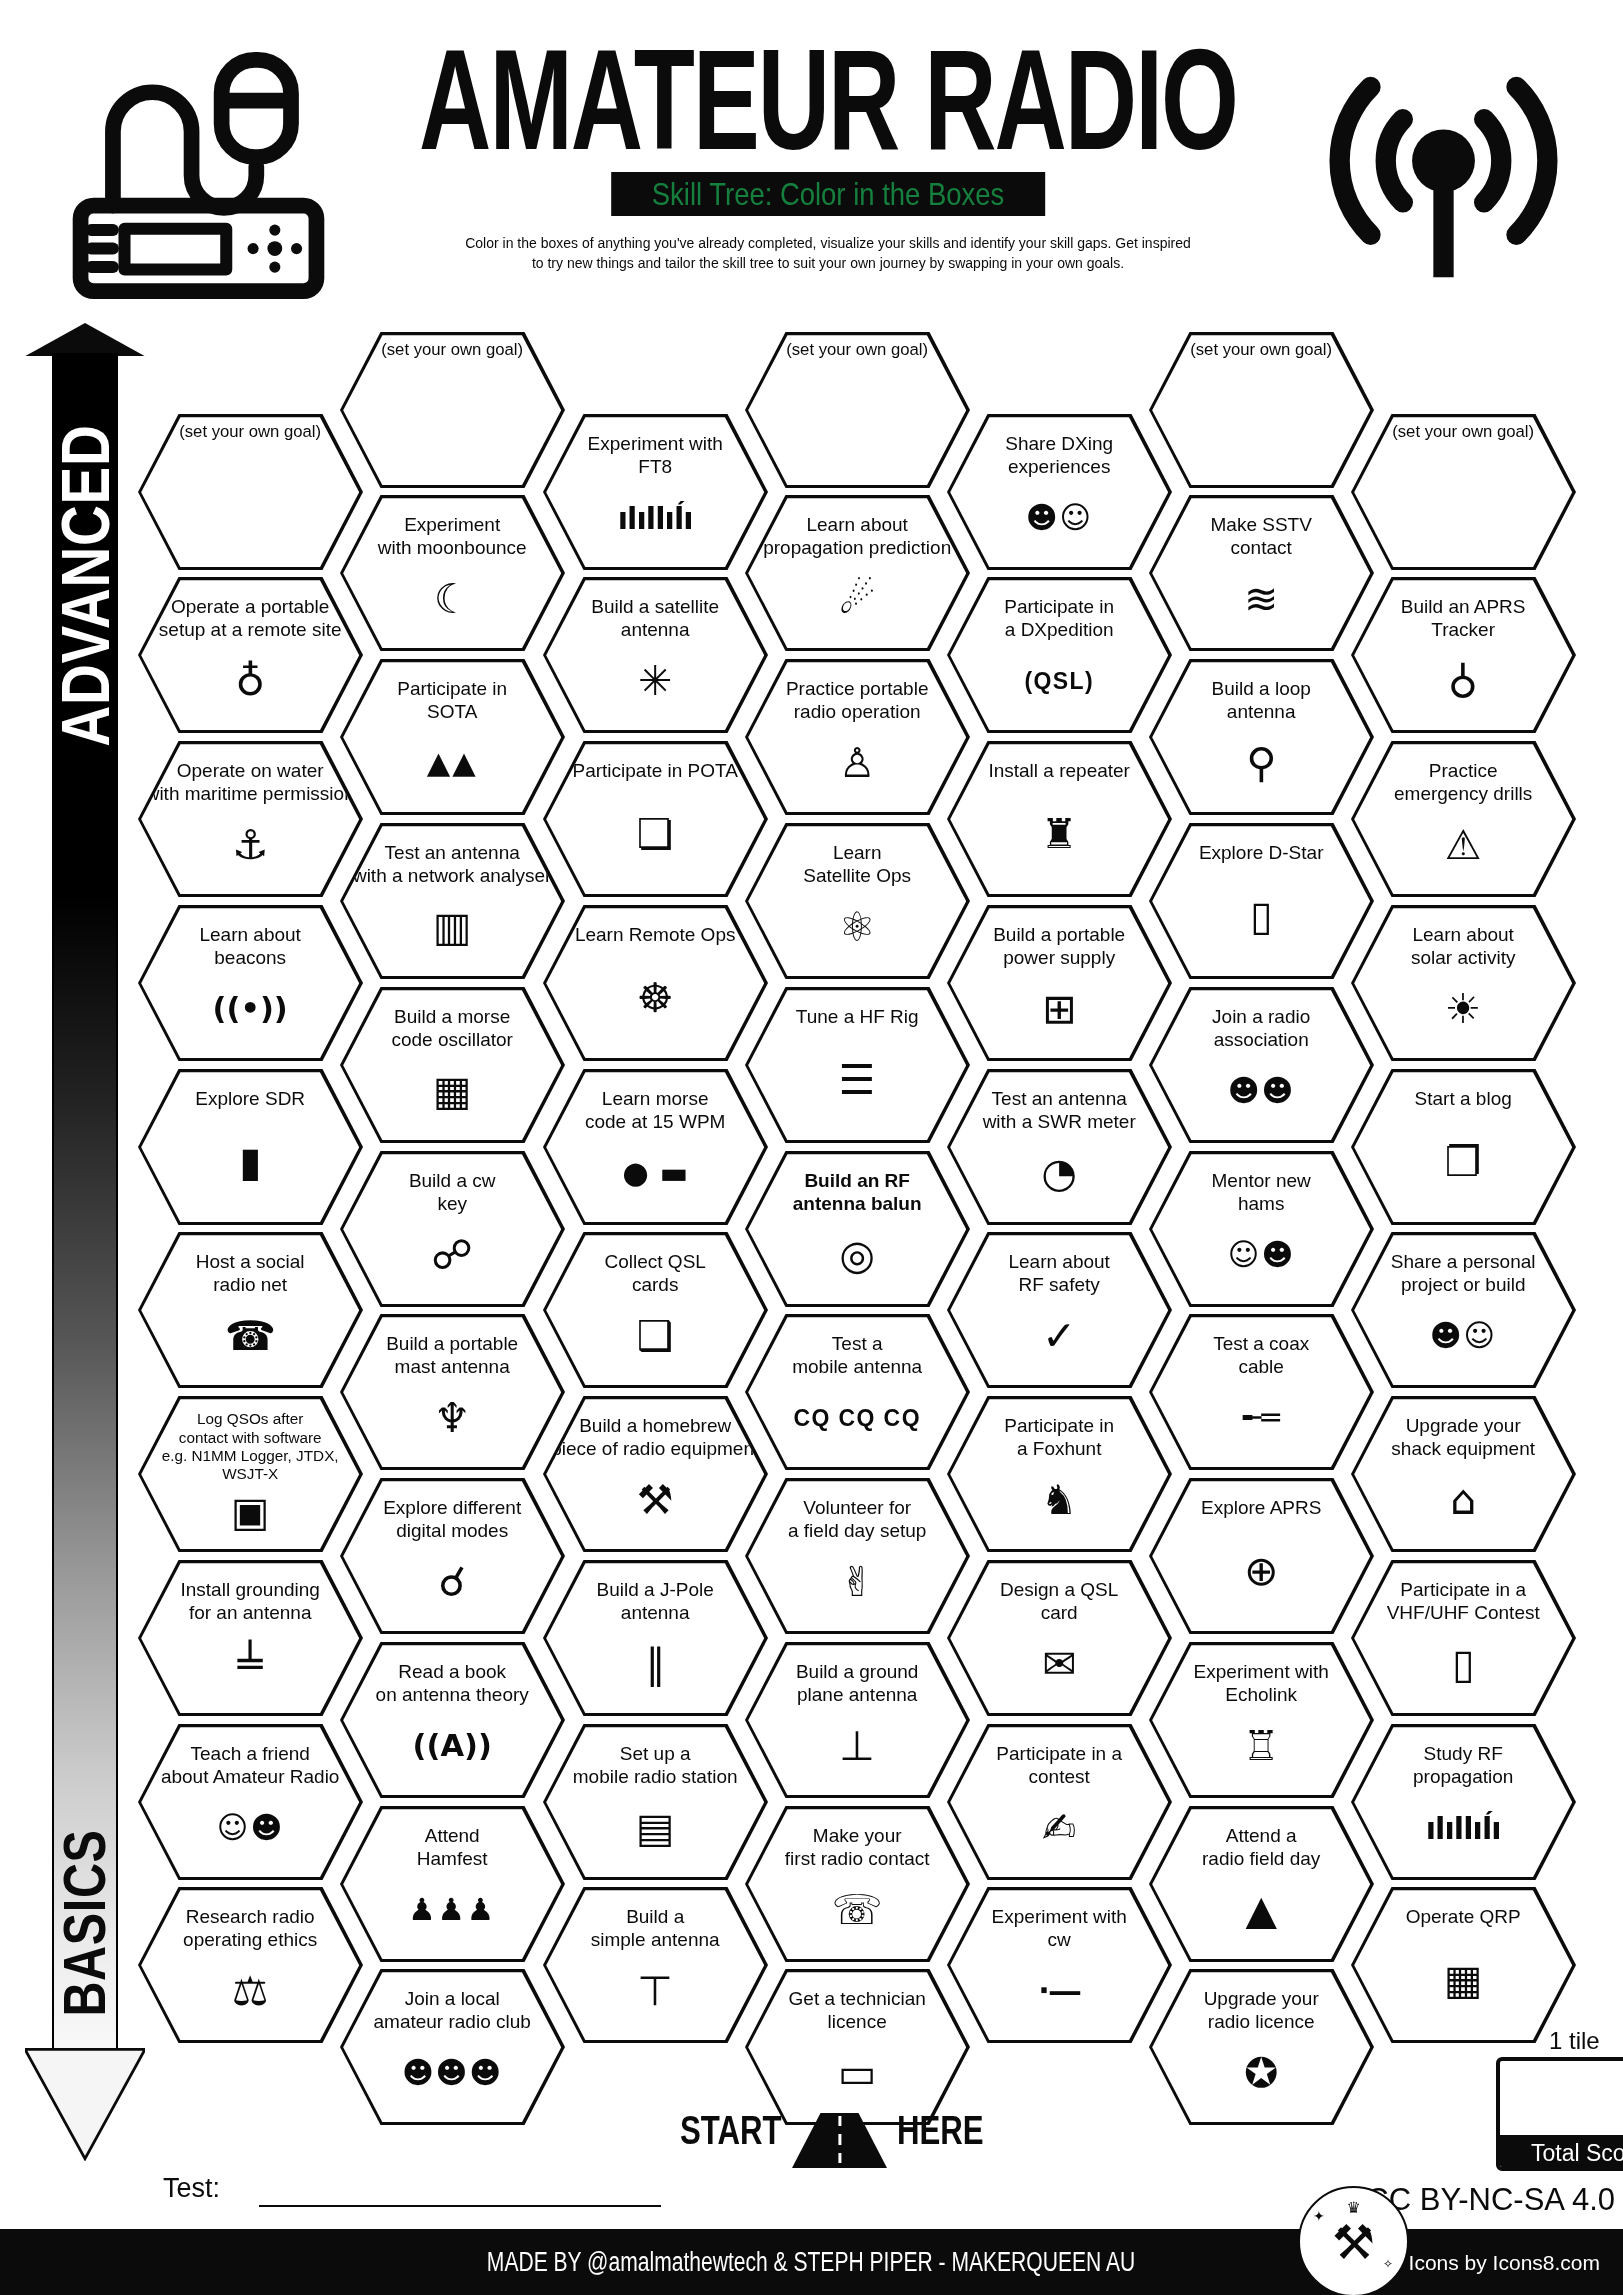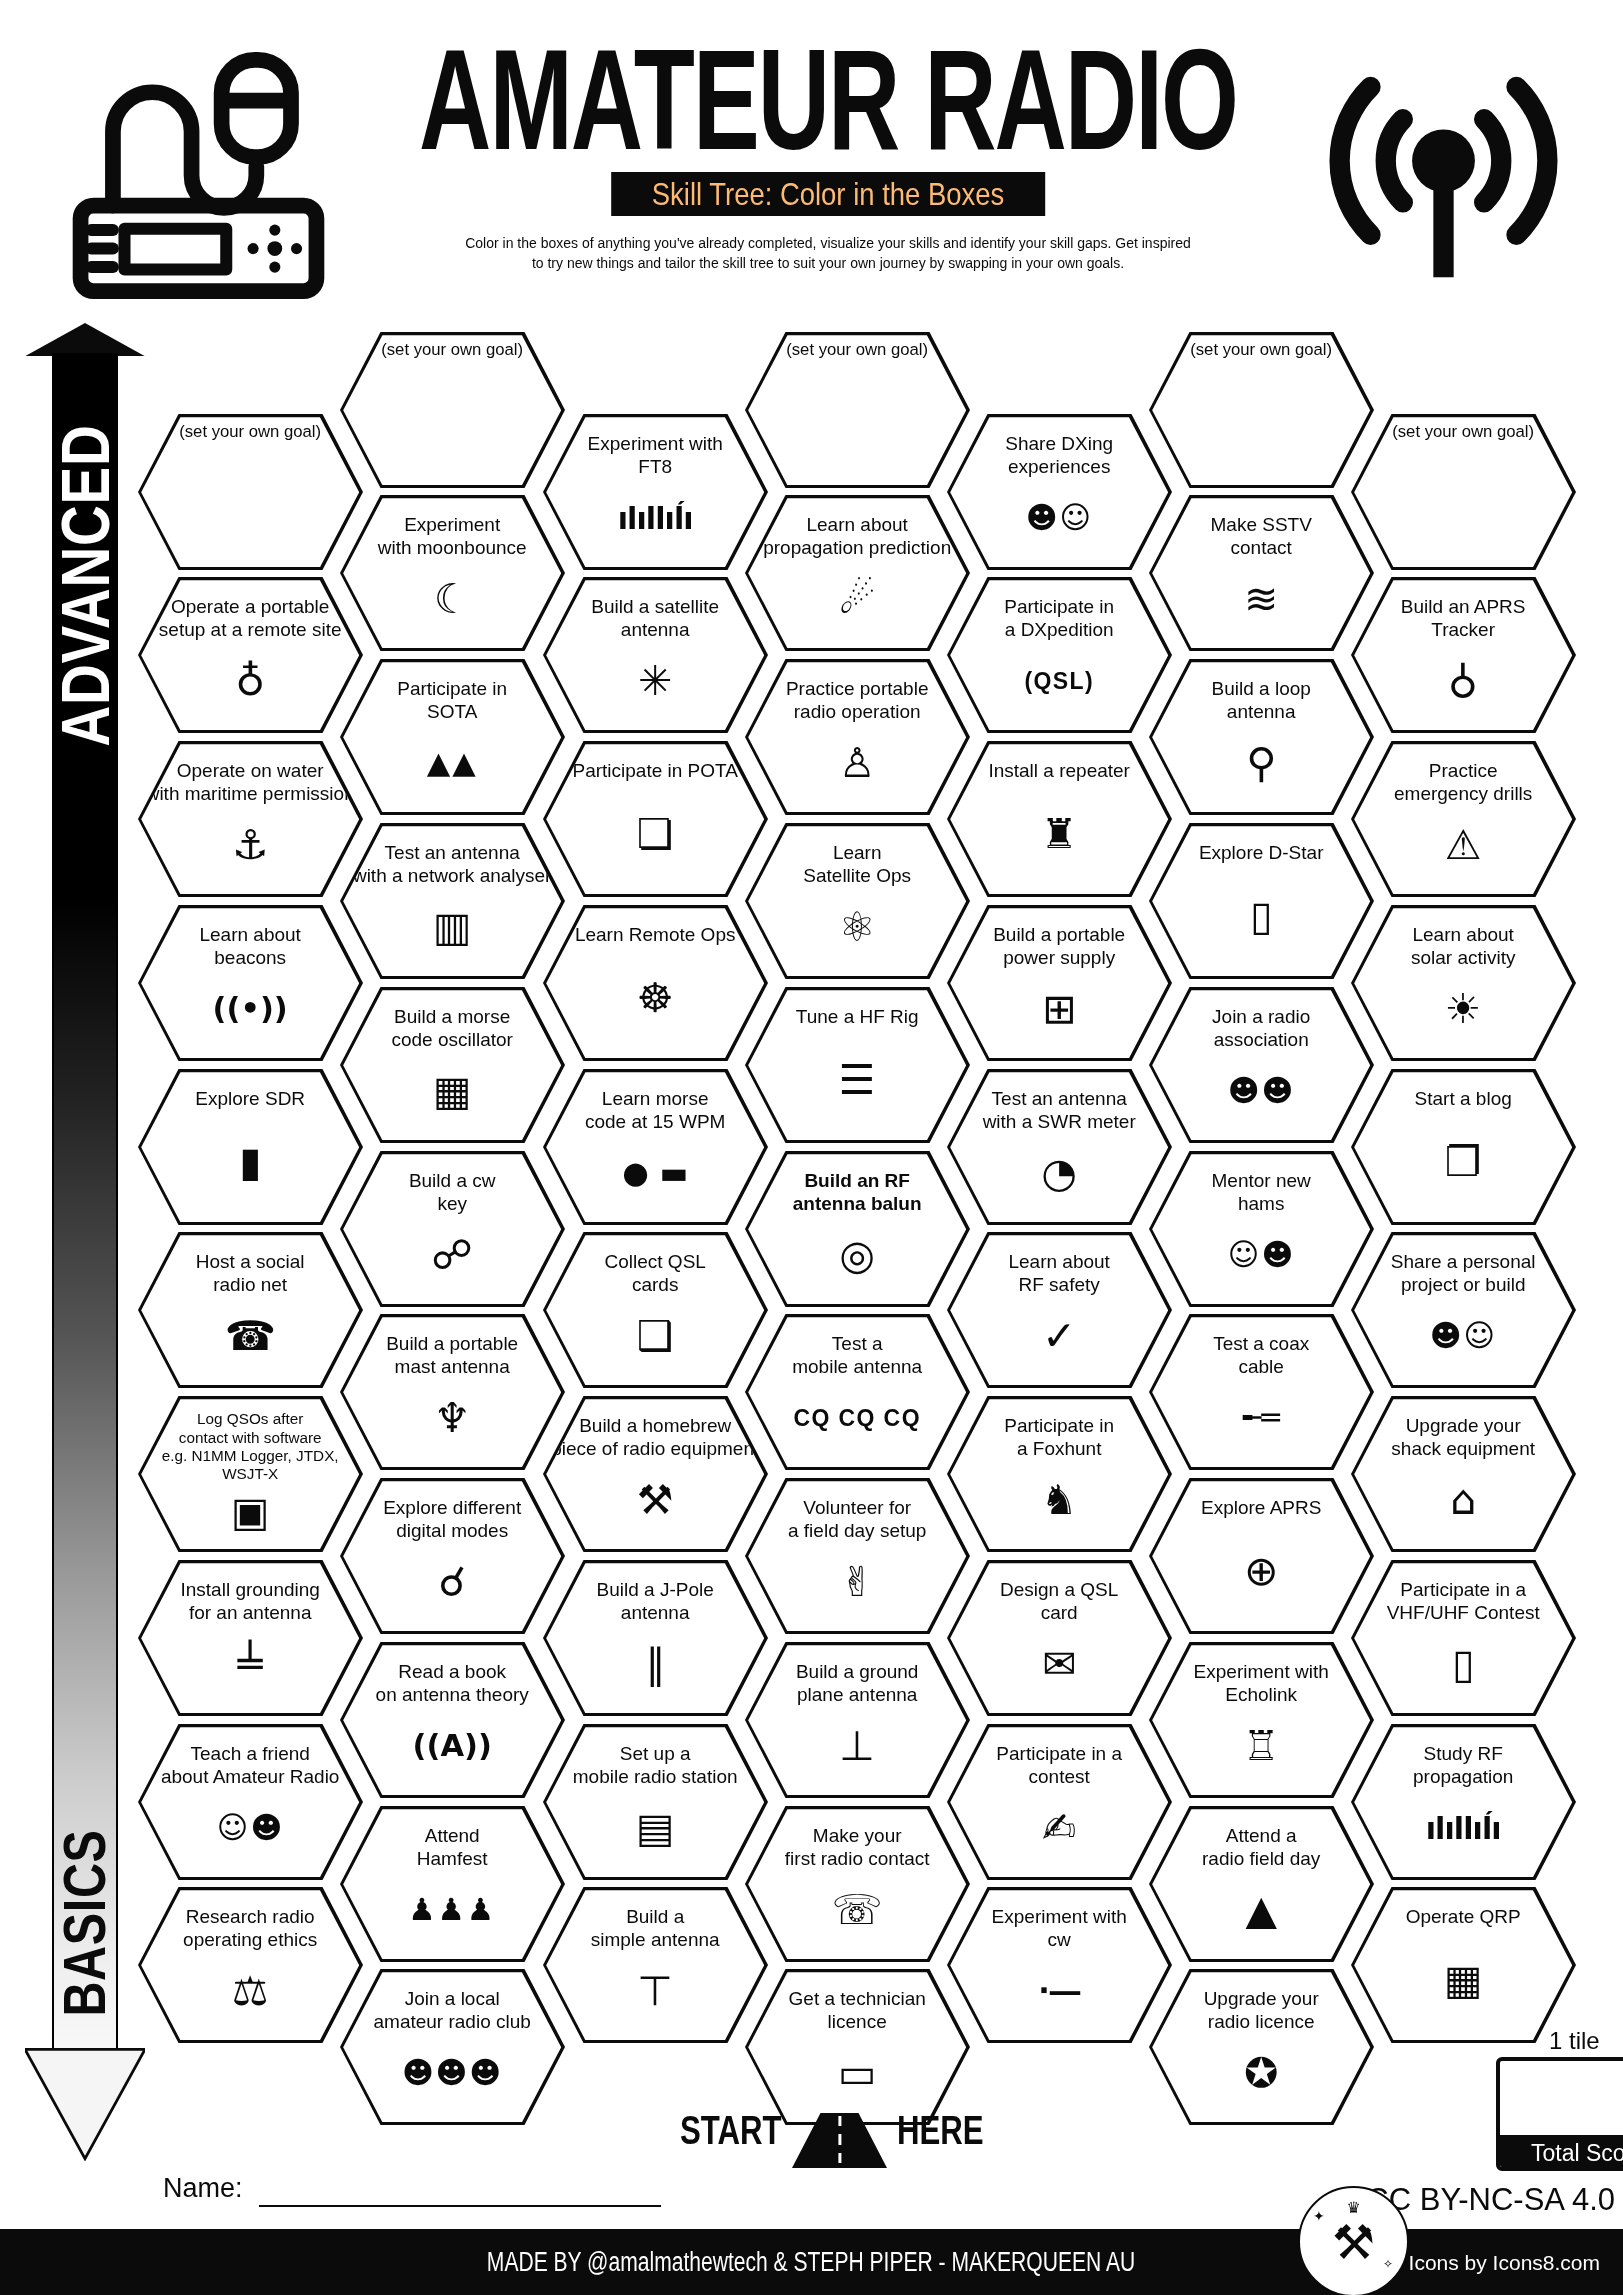--- a/index.html
+++ b/index.html
@@ -4,21 +4,21 @@
 <style>
   html,body{margin:0;padding:0;background:#fff;}
   .page{position:relative;width:1623px;height:2295px;background:#fff;overflow:hidden;
         font-family:"Liberation Sans",sans-serif;color:#0b0b0b;}
   .abs{position:absolute;}
   .condensed{display:inline-block;transform:scaleX(.78);transform-origin:center;}
   
   .title{left:828px;top:28px;transform:translateX(-50%);font-size:143px;font-weight:800;
          letter-spacing:-2.8px;white-space:nowrap;line-height:1;}
   .title>span{display:inline-block;transform:scaleX(.70);transform-origin:center;}
-  .subtitle{left:828px;top:172px;transform:translateX(-50%);background:#0b0b0b;color:#fdba74;
+  .subtitle{left:828px;top:172px;transform:translateX(-50%);background:#0b0b0b;color:#15803d;
             padding:4.6px 21px;font-size:30.5px;font-weight:400;white-space:nowrap;}
   .subtitle>span{display:inline-block;transform:scaleX(.9);}
   .desc{left:828px;top:234px;transform:translateX(-50%);width:1087px;text-align:center;
         font-size:14px;line-height:1.4;white-space:pre-line;}
   
   .shaft{left:52px;top:353px;width:62px;height:1696px;
          border-left:2.8px solid #000;border-right:2.8px solid #000;
          background:linear-gradient(180deg,#000 0%,#000 32%,#222 44%,#555 58%,#999 72%,#ccc 84%,#efefef 95%,#f8f8f8 100%);}
   .vlabel{display:flex;align-items:center;justify-content:center;}
   .vlabel span{transform:rotate(-90deg);white-space:nowrap;font-weight:700;letter-spacing:0.9px;}
@@ -621,21 +621,21 @@
       </div>
     </div>
     </div>
 
   <div class="abs start-word" style="left:680px;"><span>START</span></div>
   <div class="abs road">
       <i></i>
     </div>
   <div class="abs start-word" style="left:897px;"><span>HERE</span></div>
 
-  <div class="abs name-label">Name:</div>
+  <div class="abs name-label">Test:</div>
   <div class="abs name-line"></div>
 
   <div class="abs tilepoint">1 tile = 1 point</div>
   <div class="abs scorebox">
     <div class="scoreband">Total Score</div>
   </div>
   <div class="abs cc">CC BY-NC-SA 4.0</div>
 
   <div class="abs footer">
     <div class="fc">

